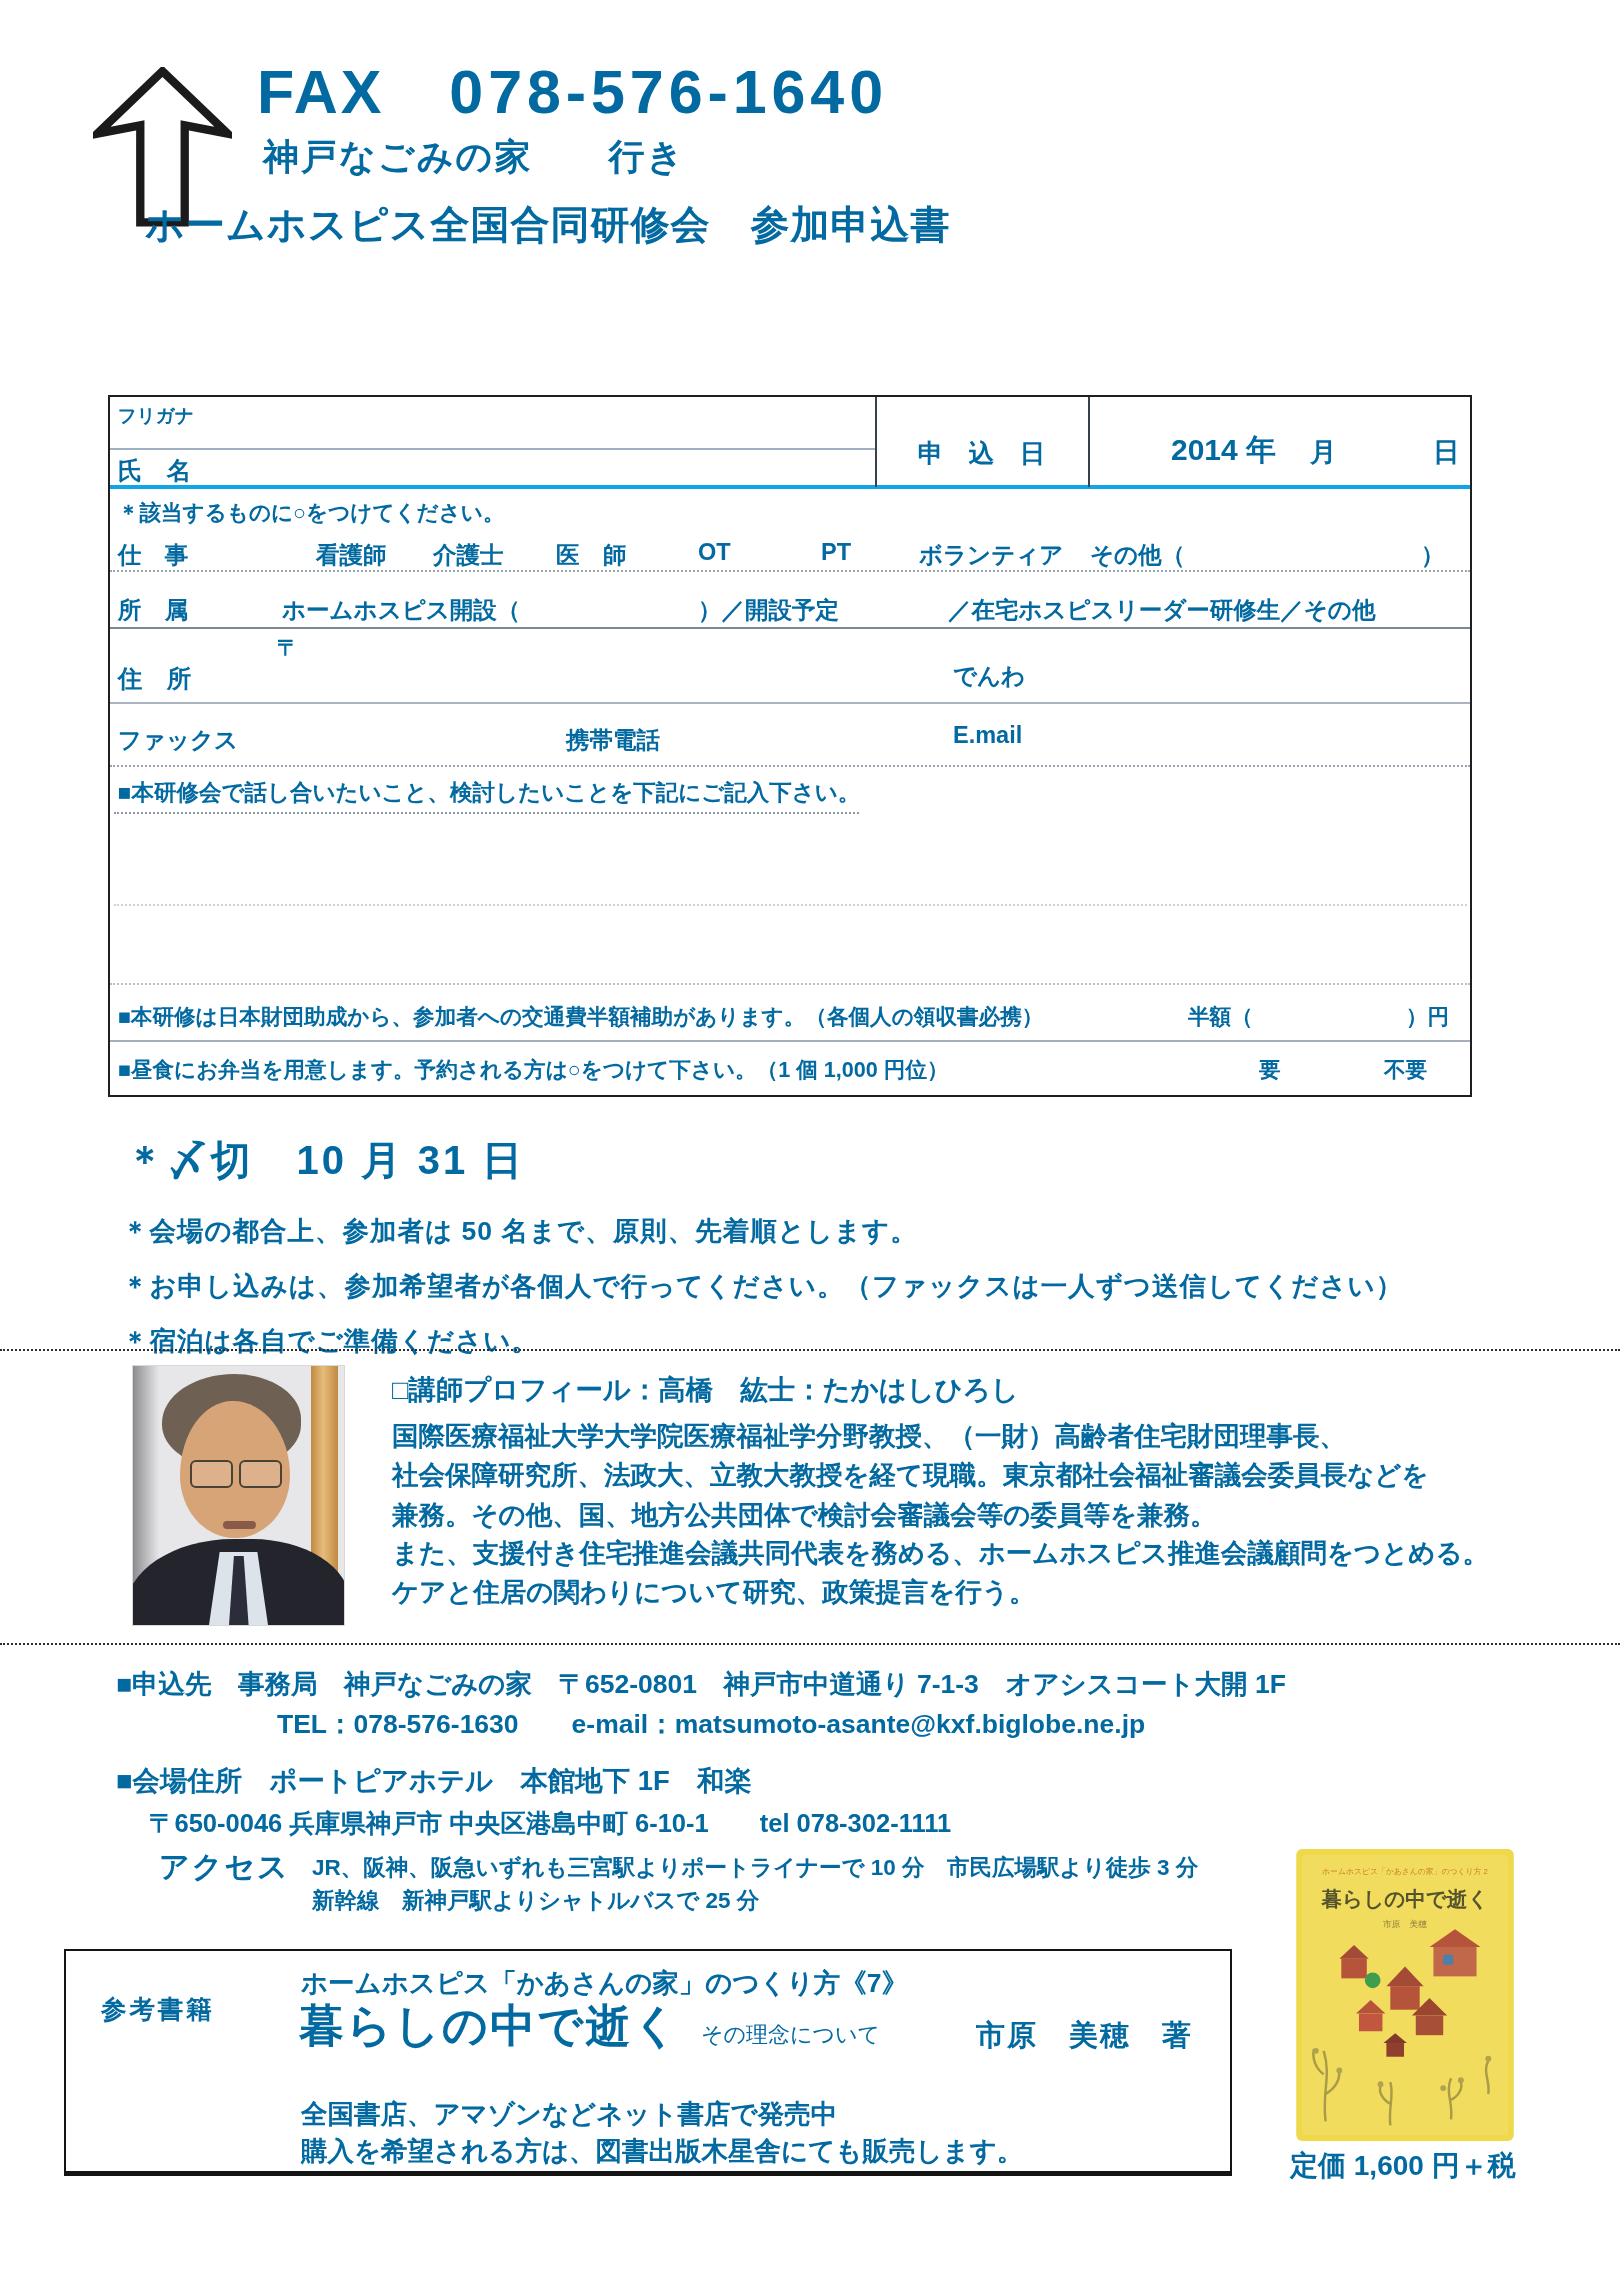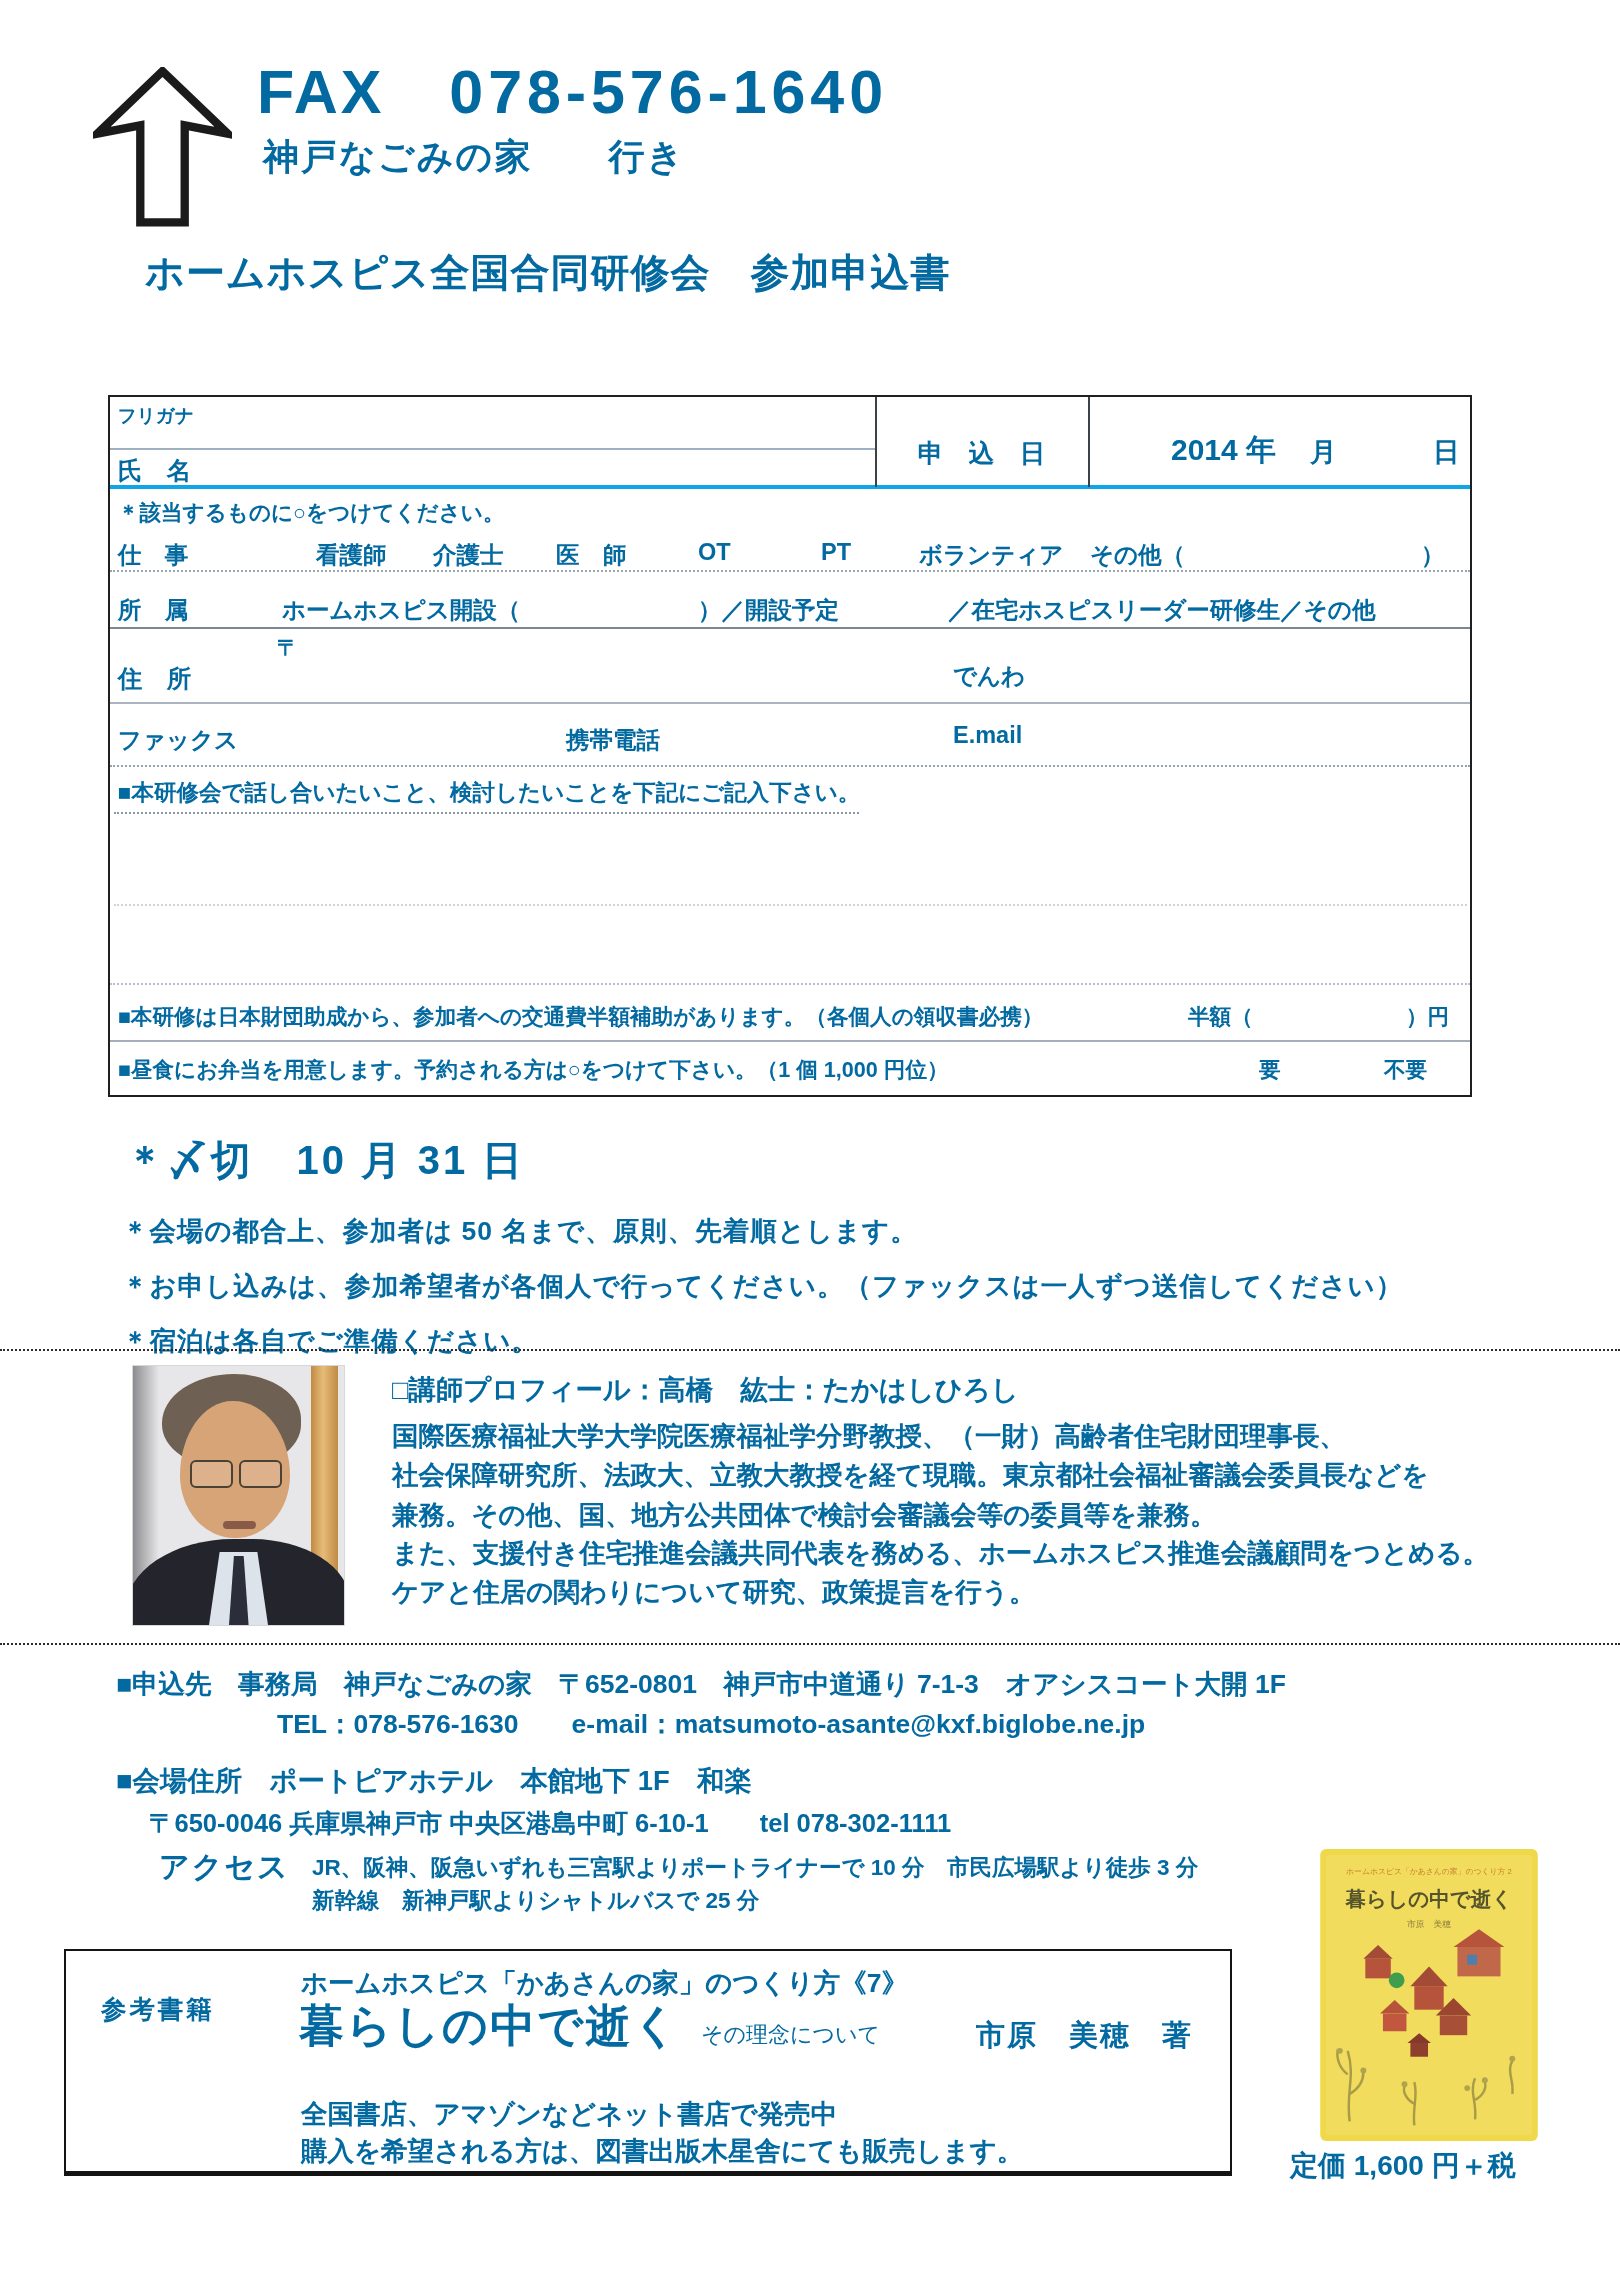--- a/index.html
+++ b/index.html
@@ -5,21 +5,21 @@
   html,body{margin:0;padding:0;background:#ffffff;}
   .page{position:relative;width:1620px;height:2293px;background:#ffffff;overflow:hidden;
         font-family:"Liberation Sans","DejaVu Sans",sans-serif;color:#0369a1;}
 
   
   .up-arrow{position:absolute;left:93px;top:67px;width:139px;height:161px;}
   .fax-line{position:absolute;left:257px;top:57px;font-size:61px;font-weight:700;letter-spacing:2.9px;}
   .fax-line .gap{display:inline-block;width:65px;}
   .fax-num{letter-spacing:4.9px;}
   .addressee{position:absolute;left:263px;top:133px;font-size:36px;font-weight:700;letter-spacing:2px;}
-  .form-title{position:absolute;left:145px;top:198px;font-size:39px;font-weight:700;letter-spacing:1px;margin-top:48px;}
+  .form-title{position:absolute;left:145px;top:198px;font-size:39px;font-weight:700;letter-spacing:1px;}
 
   
   .table{position:absolute;left:108px;top:395px;width:1364px;height:702px;
          border:2.9px solid #1f1f1f;box-sizing:border-box;}
   .row{position:relative;width:100%;box-sizing:border-box;}
   .row span{position:absolute;font-weight:600;}
   .r1{height:92px;border-bottom:4px solid #0ea5e9;}
   .r2{height:42px;}
   .r3{height:41px;border-bottom:2px dotted #9aa5b2;}
   .r4{height:57px;border-bottom:2px solid #7c8795;}
@@ -108,21 +108,21 @@
   .book-label{left:35px;top:41px;font-size:25.5px;font-weight:700;letter-spacing:2.9px;}
   .book-series{left:235px;top:13.7px;font-size:26.5px;font-weight:600;}
   .book-title{left:233px;top:45px;font-size:45px;font-weight:700;
               font-family:"Liberation Serif","DejaVu Serif",serif;letter-spacing:2px;}
   .book-sub{left:635px;top:69px;font-size:22px;font-weight:400;}
   .book-author{left:910px;top:65px;font-size:29px;font-weight:600;letter-spacing:2px;}
   .book-avail1{left:235px;top:145px;font-size:26.5px;font-weight:600;}
   .book-avail2{left:235px;top:182px;font-size:26.5px;font-weight:600;}
 
   
-  .cover{position:absolute;left:1296px;top:1849px;width:218px;height:340px;margin-left:24px;}
+  .cover{position:absolute;left:1296px;top:1849px;width:218px;height:340px;}
   .price{position:absolute;left:1290px;top:2147px;font-size:28px;font-weight:700;}
 </style>
 </head>
 <body>
 
 <div class="page">
 
   <svg class="up-arrow" viewBox="0 0 100 116">
     <polygon points="50,3 97,48 66,42 66,112 34,112 34,42 3,48" fill="#ffffff" stroke="#1b1b1b" stroke-width="6" stroke-linejoin="miter"></polygon>
   </svg>

